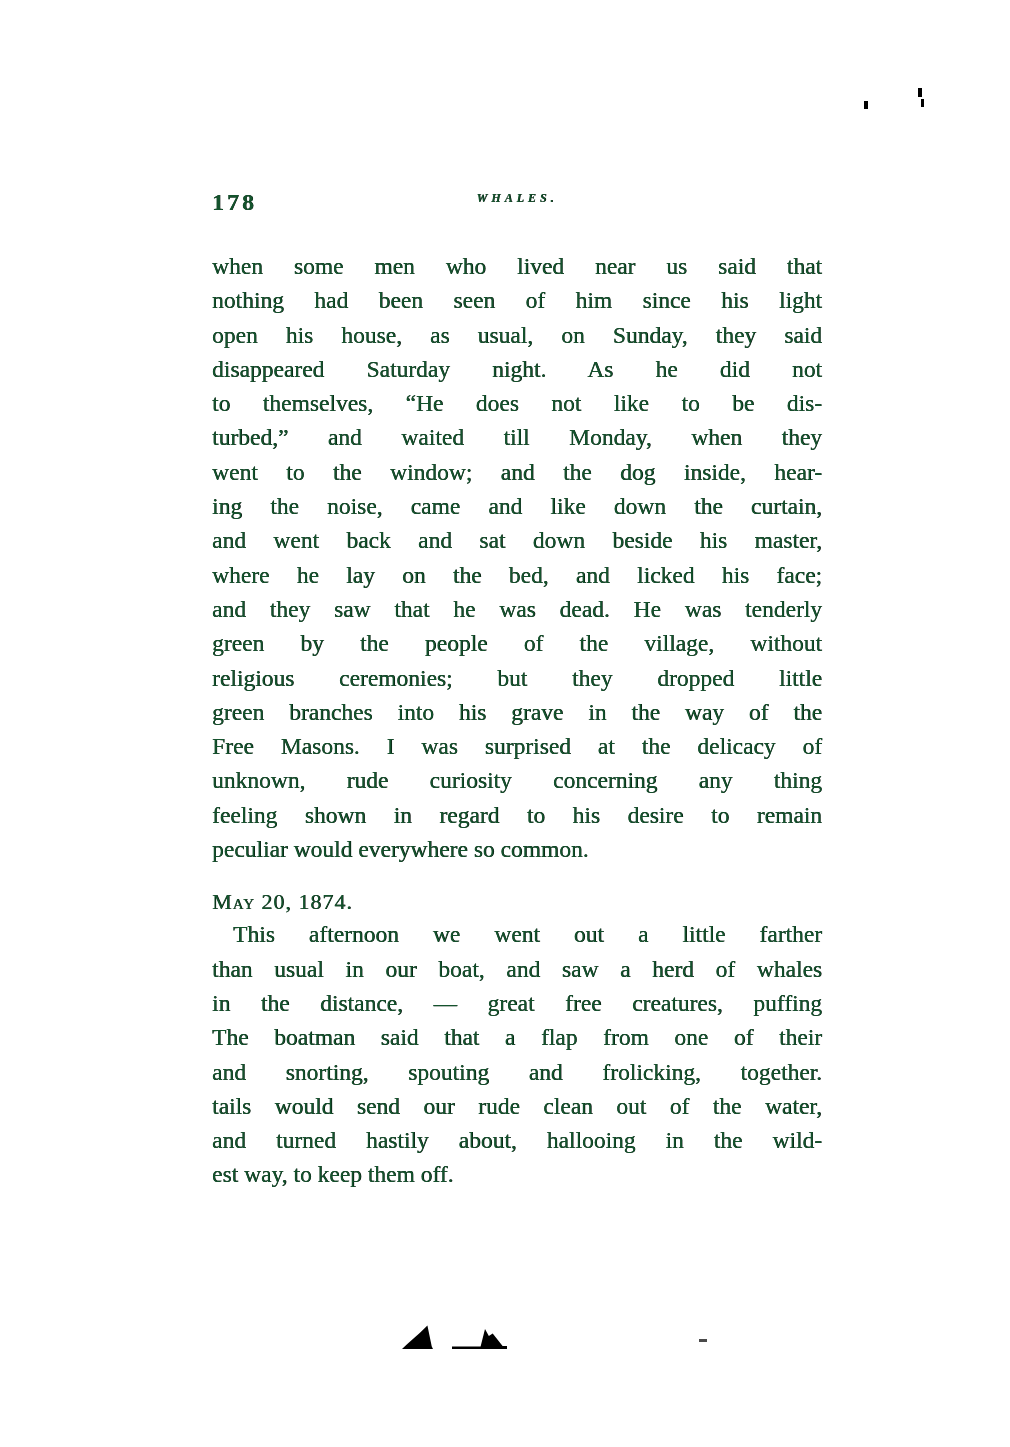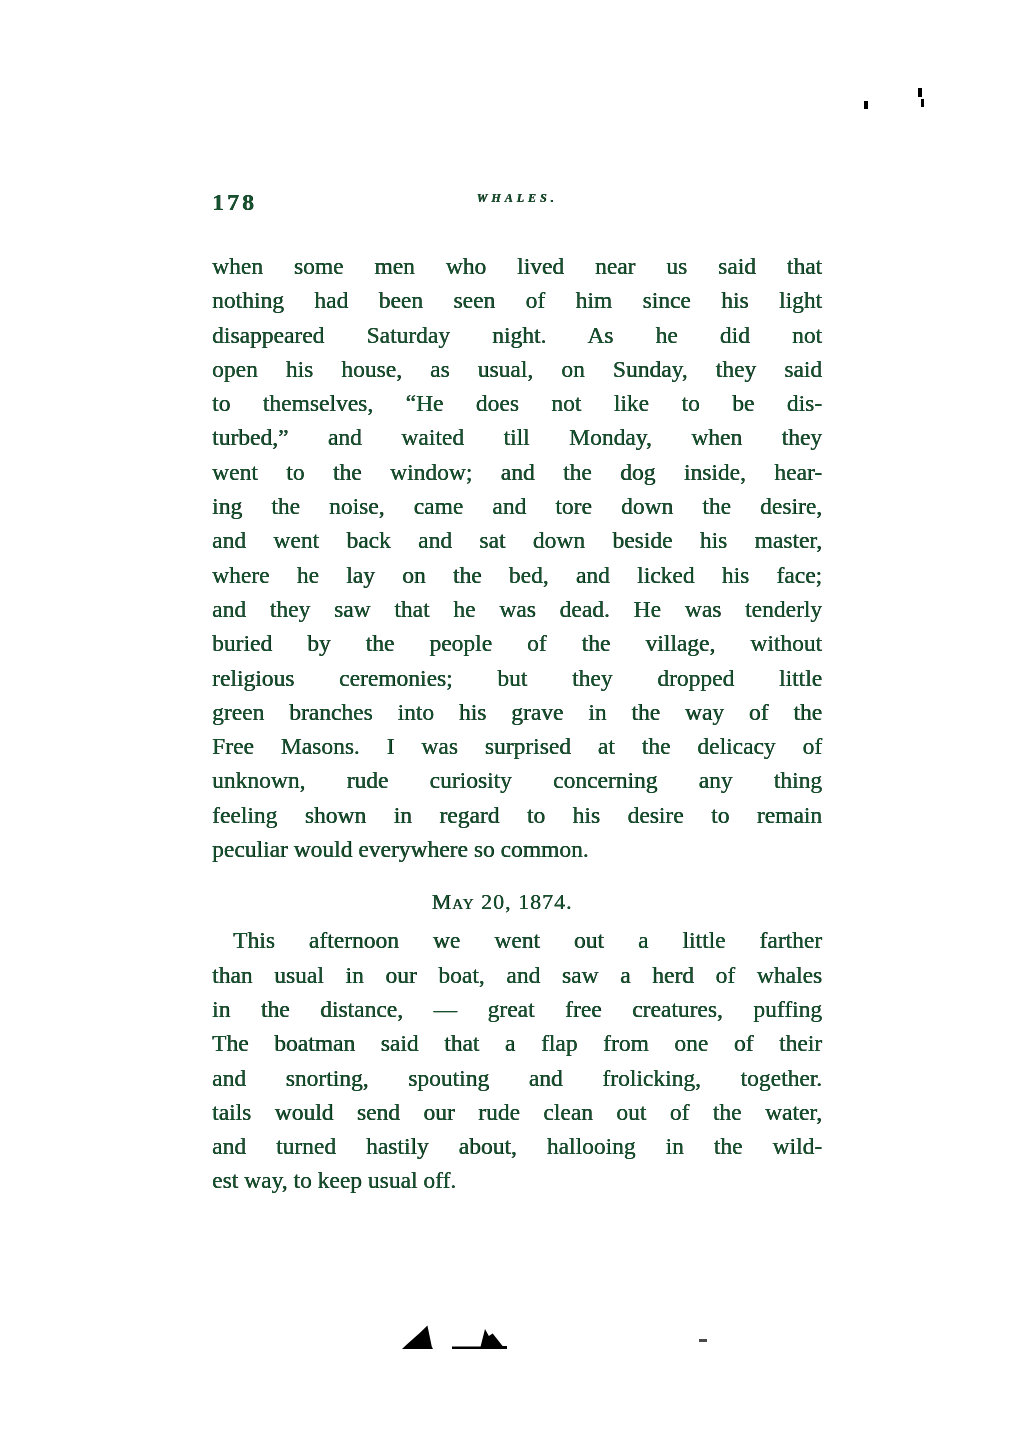--- a/index.html
+++ b/index.html
@@ -60,22 +60,22 @@
     text-align-last: justify;
   }
   .para .line:last-child {
     text-align-last: left;
   }
   .para.indented .line:first-child {
     text-indent: 21px;
   }
   .date-heading {
     margin-top: 21px;
-    margin-bottom: 6px;
-    text-align: center;
+    margin-bottom: 0;
+    text-align: left;
     padding-right: 30px;
     font-variant: small-caps;
     font-size: 22px;
     letter-spacing: 1px;
     line-height: 30px;
     text-shadow: 0.4px 0 0 #000;
   }
   
   .speck {
     position: absolute;
@@ -115,49 +115,49 @@
   <header class="running-header">
     <span class="folio">178</span>
     <span class="head-title">WHALES.</span>
   </header>
 
   <main class="text-block">
 
     <div class="para">
         <div class="line">when some men who lived near us said that</div>
         <div class="line">nothing had been seen of him since his light</div>
+        <div class="line">open his house, as usual, on Sunday, they said</div>
         <div class="line">disappeared Saturday night.  As he did not</div>
-        <div class="line">open his house, as usual, on Sunday, they said</div>
         <div class="line">to themselves, “He does not like to be dis-</div>
         <div class="line">turbed,” and waited till Monday, when they</div>
         <div class="line">went to the window; and the dog inside, hear-</div>
-        <div class="line">ing the noise, came and tore down the desire,</div>
+        <div class="line">ing the noise, came and like down the curtain,</div>
         <div class="line">and went back and sat down beside his master,</div>
         <div class="line">where he lay on the bed, and licked his face;</div>
         <div class="line">and they saw that he was dead.  He was tenderly</div>
-        <div class="line">buried by the people of the village, without</div>
+        <div class="line">green by the people of the village, without</div>
         <div class="line">religious ceremonies; but they dropped little</div>
         <div class="line">green branches into his grave in the way of the</div>
         <div class="line">Free Masons.  I was surprised at the delicacy of</div>
         <div class="line">unknown, rude curiosity concerning any thing</div>
         <div class="line">feeling shown in regard to his desire to remain</div>
         <div class="line">peculiar would everywhere so common.</div>
       </div>
 
     <div class="date-heading">May 20, 1874.</div>
 
     <div class="para indented">
         <div class="line">This afternoon we went out a little farther</div>
         <div class="line">than usual in our boat, and saw a herd of whales</div>
         <div class="line">in the distance, — great free creatures, puffing</div>
         <div class="line">The boatman said that a flap from one of their</div>
         <div class="line">and snorting, spouting and frolicking, together.</div>
         <div class="line">tails would send our rude clean out of the water,</div>
         <div class="line">and turned hastily about, hallooing in the wild-</div>
-        <div class="line">est way, to keep usual off.</div>
+        <div class="line">est way, to keep them off.</div>
       </div>
 
   </main>
 
   <div class="smudge smudge-a"></div>
   <div class="smudge smudge-b"></div>
   <div class="dash-mark"></div>
 
 </div>
 

